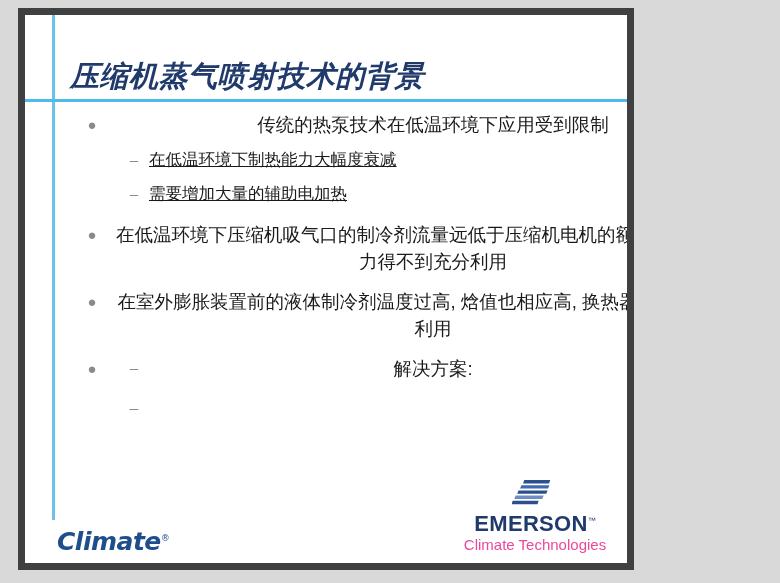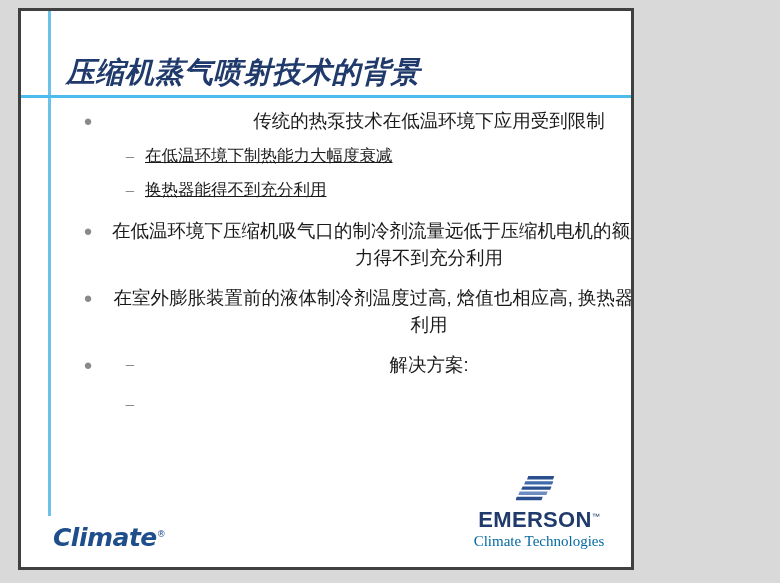--- a/index.html
+++ b/index.html
@@ -14,21 +14,21 @@
     font-family: "Liberation Sans", "DejaVu Sans", sans-serif;
   }
 
   .slide-frame {
     position: absolute;
     left: 18px;
     top: 8px;
     width: 616px;
     height: 562px;
     background: #ffffff;
-    border: 3px solid #404040;
+    border: 7px solid #404040;
     box-sizing: border-box;
     overflow: hidden;
   }
 
   
   .v-rule {
     position: absolute;
     left: 27px;
     top: 0px;
     width: 3px;
@@ -162,24 +162,24 @@
     font-family: "Liberation Sans", sans-serif;
   }
   .emerson-word .tm {
     font-size: 8px;
     vertical-align: super;
     font-weight: normal;
     letter-spacing: 0;
   }
   .emerson-sub {
     display: block;
-    color: #0369a1;
+    color: #ec4899;
     font-size: 15px;
     line-height: 18px;
-    font-family: Liberation Serif, serif;
+    font-family: Liberation Sans, sans-serif;
   }
 </style>
 </head>
 <body>
 
 <div class="slide-frame">
 
   <div class="v-rule"></div>
   <div class="h-rule"></div>
 
@@ -192,21 +192,21 @@
       <span class="txt">传统的热泵技术在低温环境下应用受到限制</span>
     </div>
 
     <div class="bullet lvl2">
       <span class="marker">–</span>
       <span class="txt">在低温环境下制热能力大幅度衰减</span>
     </div>
 
     <div class="bullet lvl2">
       <span class="marker">–</span>
-      <span class="txt">换热器能得不到充分利用</span>
+      <span class="txt">需要增加大量的辅助电加热</span>
     </div>
 
     <div class="bullet lvl1 gap-lg">
       <span class="marker">●</span>
       <span class="txt">在低温环境下压缩机吸气口的制冷剂流量远低于压缩机电机的额定量,压缩机能力得不到充分利用</span>
     </div>
 
     <div class="bullet lvl1 gap-md">
       <span class="marker">●</span>
       <span class="txt">在室外膨胀装置前的液体制冷剂温度过高, 焓值也相应高, 换热器能得不到充分利用</span>

